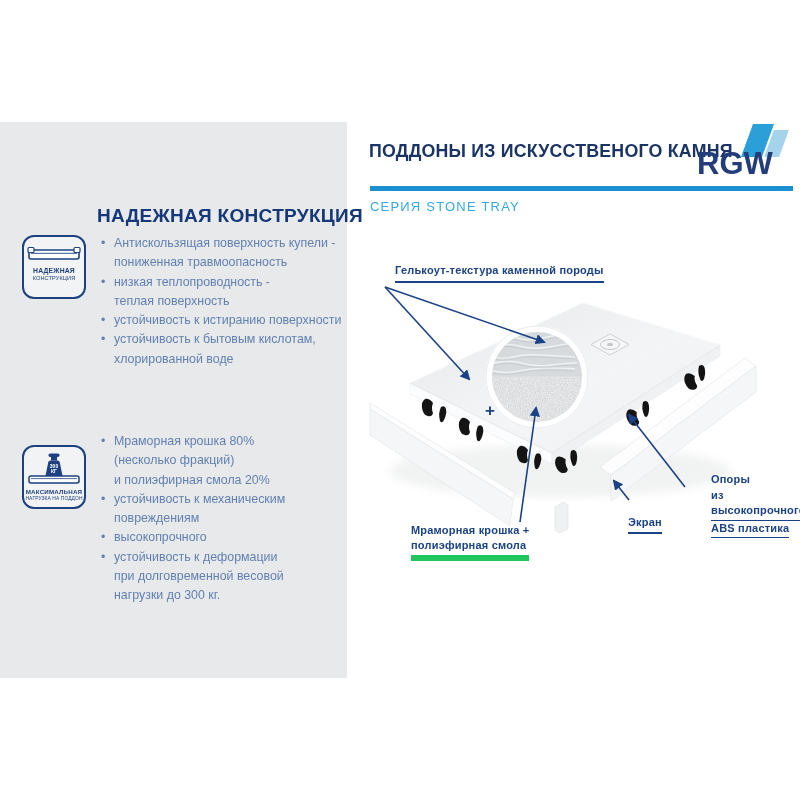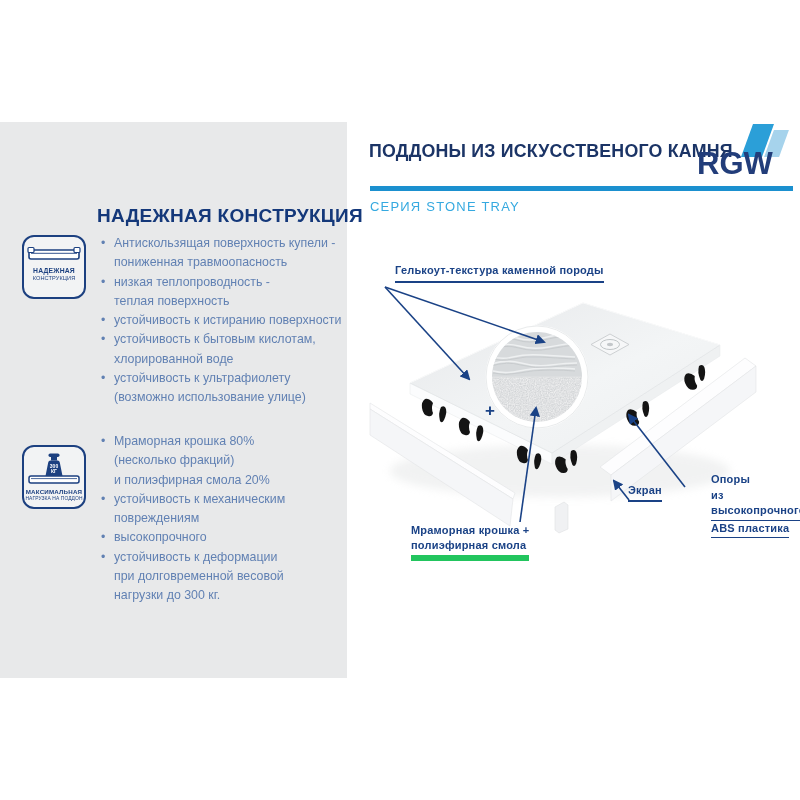--- a/index.html
+++ b/index.html
@@ -41,21 +41,21 @@
   
   .diagram { position:absolute; left:365px; top:235px; width:435px; height:345px; }
   .diagram svg.scene { position:absolute; left:0; top:0; }
   .callout { position:absolute; z-index:2; font-size:11px; font-weight:bold; color:#1a4286;
              line-height:15px; letter-spacing:.2px; }
   .u { border-bottom:2px solid #1a4286; }
   .callout-gelcoat { left:30px; top:28px; padding-bottom:3px; border-bottom:2px solid #1a4286; white-space:nowrap; }
   .callout-marble { left:46px; top:288px; padding-bottom:2px; border-bottom:6px solid #22c55e; }
   .callout-supports { left:322px; top:237px; line-height:15.5px;margin-left:24px; }
   .callout-supports .u { display:inline-block; padding-bottom:1px; border-bottom-width:1.8px; }
-  .callout-screen { left:263px; top:248px; padding-bottom:2px; border-bottom:2px solid #1a4286; }
+  .callout-screen { left:263px; top:280px; padding-bottom:2px; border-bottom:2px solid #1a4286; }
   .plus-sign { position:absolute; left:120px; top:166px; z-index:2; font-size:17px; font-weight:bold; color:#1a4286; }
 
   
   .footnote { position:absolute; left:371px; top:637px; font-size:11.5px; color:#6181b3; white-space:nowrap; }
   .footnote .stars { font-size:9px; position:relative; top:-3px; margin-right:2px; }
 </style>
 </head>
 <body>
 
 <div class="page">
@@ -75,22 +75,20 @@
     </div>
 
     <ul class="feature-list feature-list-1">
       <li>Антискользящая поверхность купели -
 пониженная травмоопасность</li>
       <li>низкая теплопроводность -
 теплая поверхность</li>
       <li>устойчивость к истиранию поверхности</li>
       <li>устойчивость к бытовым кислотам,
 хлорированной воде</li>
-      <li>устойчивость к ультрафиолету
-(возможно использование улице)</li>
     </ul>
 
     <div class="badge badge-load">
       <svg width="58" height="33" viewBox="0 0 58 33">
         <rect x="4" y="24" width="50" height="7" rx="2" fill="#ffffff" stroke="#1c4080" stroke-width="1.5"></rect>
         <line x1="6" y1="26.6" x2="52" y2="26.6" stroke="#1c4080" stroke-width="0.8"></line>
         <rect x="23.5" y="1.5" width="11" height="3.4" rx="1.6" fill="#1c4080"></rect>
         <rect x="26" y="4.5" width="6" height="4" fill="#1c4080"></rect>
         <path d="M20.5,24 L37.5,24 L34.8,10.5 Q34.5,8.5 32.5,8.5 L25.5,8.5 Q23.5,8.5 23.2,10.5 Z" fill="#1c4080"></path>
         <text x="29" y="15.6" text-anchor="middle" font-size="5" font-weight="bold" fill="#ffffff">300</text>

